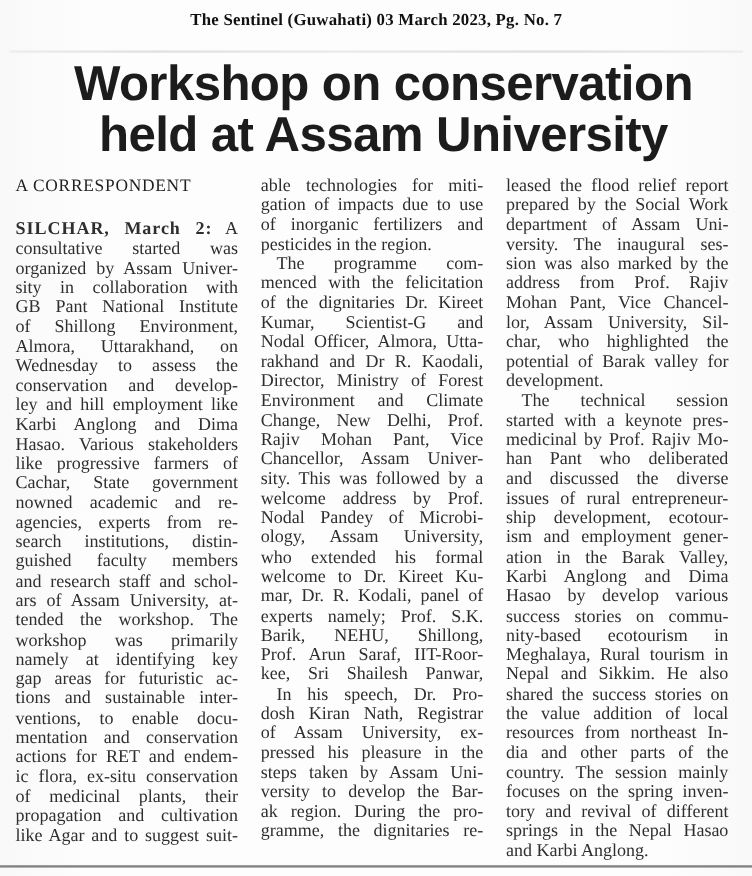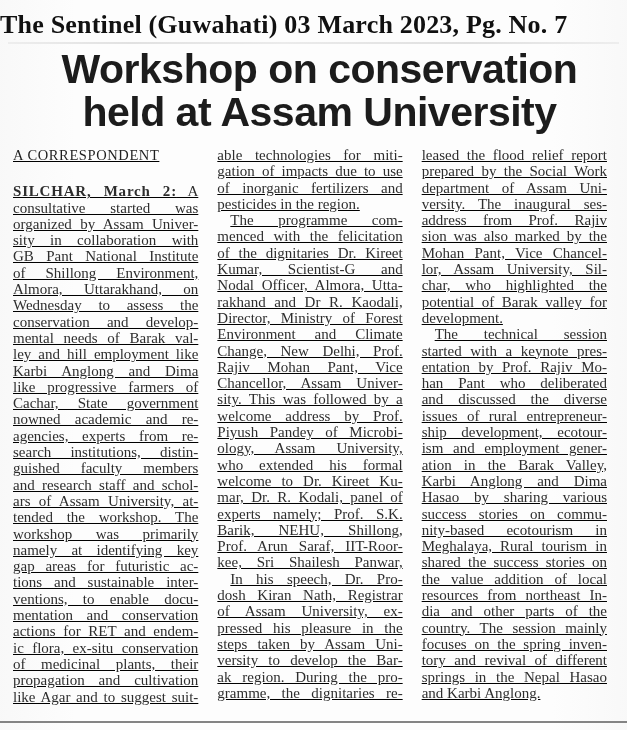--- a/index.html
+++ b/index.html
@@ -12,24 +12,24 @@
   .page {
     position: relative;
     width: 627px; height: 730px;
     background:
       linear-gradient(90deg, rgba(240,240,240,0.35), rgba(253,253,253,0) 12%, rgba(253,253,253,0) 88%, rgba(240,240,240,0.35)),
       #fdfdfd;
   }
   .masthead {
     position: absolute;
     top: 10px; left: 0; right: 0;
-    text-align: left;
+    text-align: center;
     font-family: "Liberation Serif", serif;
     font-weight: 700;
-    font-size: 26px;
+    font-size: 14px;
     color: #111;
     letter-spacing: 0.2px;
   }
   .scan-line {
     position: absolute;
     top: 42px; left: 8px; right: 8px;
     height: 2px;
     background: linear-gradient(90deg, #ececec, #dedede 20%, #e9e9e9 45%, #dcdcdc 75%, #ececec);
     opacity: 0.9;
   }
@@ -44,21 +44,20 @@
     line-height: 43px;
     letter-spacing: -0.5px;
     color: #1c1c1c;
   }
   .columns {
     position: absolute;
     top: 147px; left: 13px;
     width: 594px;
     display: flex;
     column-gap: 19px;
-    text-decoration: underline;
   }
   .col {
     flex: 1 1 0;
     min-width: 0;
     color: #2e2e2e;
     font-size: 15px;
     line-height: 16.3px;
   }
   .byline {
     font-size: 14.5px;
@@ -99,23 +98,23 @@
         <div class="byline">A CORRESPONDENT</div>
         <div class="line"><span class="lead-bold">SILCHAR, March 2:</span><span> A</span></div>
         <div class="line">consultative started was</div>
         <div class="line">organized by Assam Univer-</div>
         <div class="line">sity in collaboration with</div>
         <div class="line">GB Pant National Institute</div>
         <div class="line">of Shillong Environment,</div>
         <div class="line">Almora, Uttarakhand, on</div>
         <div class="line">Wednesday to assess the</div>
         <div class="line">conservation and develop-</div>
-        <div class="line">mental needs of Barak val-</div>
         <div class="line">ley and hill employment like</div>
         <div class="line">Karbi Anglong and Dima</div>
+        <div class="line">Hasao. Various stakeholders</div>
         <div class="line">like progressive farmers of</div>
         <div class="line">Cachar, State government</div>
         <div class="line">nowned academic and re-</div>
         <div class="line">agencies, experts from re-</div>
         <div class="line">search institutions, distin-</div>
         <div class="line">guished faculty members</div>
         <div class="line">and research staff and schol-</div>
         <div class="line">ars of Assam University, at-</div>
         <div class="line">tended the workshop. The</div>
         <div class="line">workshop was primarily</div>
@@ -141,21 +140,21 @@
         <div class="line">Kumar, Scientist-G and</div>
         <div class="line">Nodal Officer, Almora, Utta-</div>
         <div class="line">rakhand and Dr R. Kaodali,</div>
         <div class="line">Director, Ministry of Forest</div>
         <div class="line">Environment and Climate</div>
         <div class="line">Change, New Delhi, Prof.</div>
         <div class="line">Rajiv Mohan Pant, Vice</div>
         <div class="line">Chancellor, Assam Univer-</div>
         <div class="line">sity. This was followed by a</div>
         <div class="line">welcome address by Prof.</div>
-        <div class="line">Piyush Pandey of Microbi-</div>
+        <div class="line">Nodal Pandey of Microbi-</div>
         <div class="line">ology, Assam University,</div>
         <div class="line">who extended his formal</div>
         <div class="line">welcome to Dr. Kireet Ku-</div>
         <div class="line">mar, Dr. R. Kodali, panel of</div>
         <div class="line">experts namely; Prof. S.K.</div>
         <div class="line">Barik, NEHU, Shillong,</div>
         <div class="line">Prof. Arun Saraf, IIT-Roor-</div>
         <div class="line">kee, Sri Shailesh Panwar,</div>
         <div class="line indent">In his speech, Dr. Pro-</div>
         <div class="line">dosh Kiran Nath, Registrar</div>
@@ -164,41 +163,42 @@
         <div class="line">steps taken by Assam Uni-</div>
         <div class="line">versity to develop the Bar-</div>
         <div class="line">ak region. During the pro-</div>
         <div class="line">gramme, the dignitaries re-</div>
       </div>
       <div class="col">
         <div class="line">leased the flood relief report</div>
         <div class="line">prepared by the Social Work</div>
         <div class="line">department of Assam Uni-</div>
         <div class="line">versity. The inaugural ses-</div>
+        <div class="line">sion was also marked by the</div>
         <div class="line">address from Prof. Rajiv</div>
-        <div class="line">sion was also marked by the</div>
         <div class="line">Mohan Pant, Vice Chancel-</div>
         <div class="line">lor, Assam University, Sil-</div>
         <div class="line">char, who highlighted the</div>
         <div class="line">potential of Barak valley for</div>
         <div class="line flush">development.</div>
         <div class="line indent">The technical session</div>
         <div class="line">started with a keynote pres-</div>
-        <div class="line">entation by Prof. Rajiv Mo-</div>
+        <div class="line">medicinal by Prof. Rajiv Mo-</div>
         <div class="line">han Pant who deliberated</div>
         <div class="line">and discussed the diverse</div>
         <div class="line">issues of rural entrepreneur-</div>
         <div class="line">ship development, ecotour-</div>
         <div class="line">ism and employment gener-</div>
         <div class="line">ation in the Barak Valley,</div>
         <div class="line">Karbi Anglong and Dima</div>
-        <div class="line">Hasao by sharing various</div>
+        <div class="line">Hasao by develop various</div>
         <div class="line">success stories on commu-</div>
         <div class="line">nity-based ecotourism in</div>
         <div class="line">Meghalaya, Rural tourism in</div>
+        <div class="line">Nepal and Sikkim. He also</div>
         <div class="line">shared the success stories on</div>
         <div class="line">the value addition of local</div>
         <div class="line">resources from northeast In-</div>
         <div class="line">dia and other parts of the</div>
         <div class="line">country. The session mainly</div>
         <div class="line">focuses on the spring inven-</div>
         <div class="line">tory and revival of different</div>
         <div class="line">springs in the Nepal Hasao</div>
         <div class="line flush">and Karbi Anglong.</div>
       </div>

